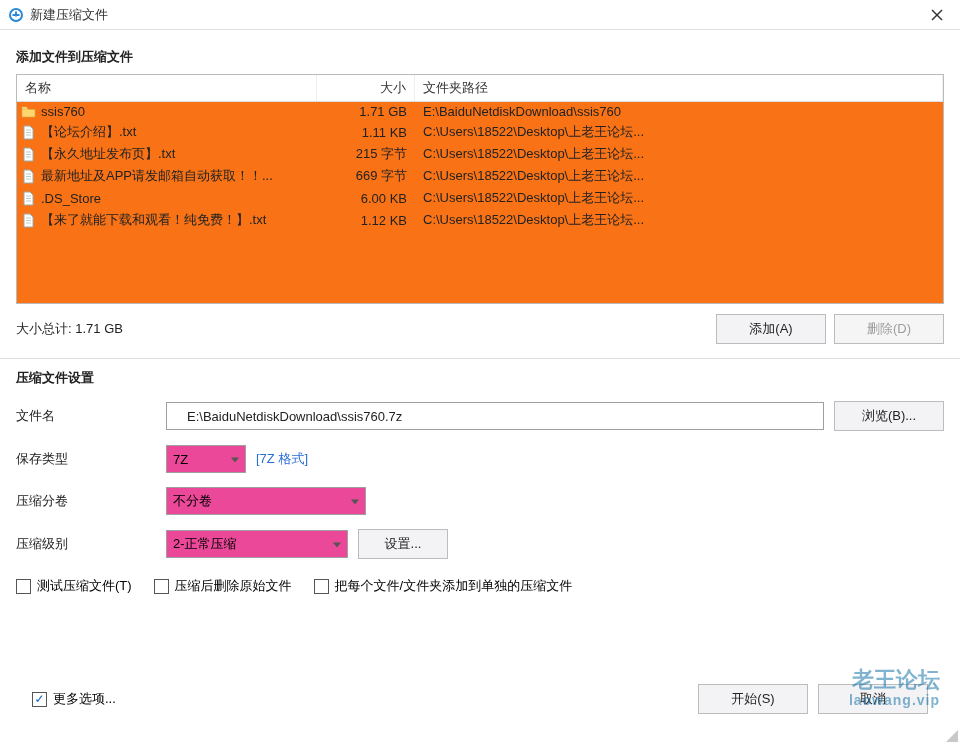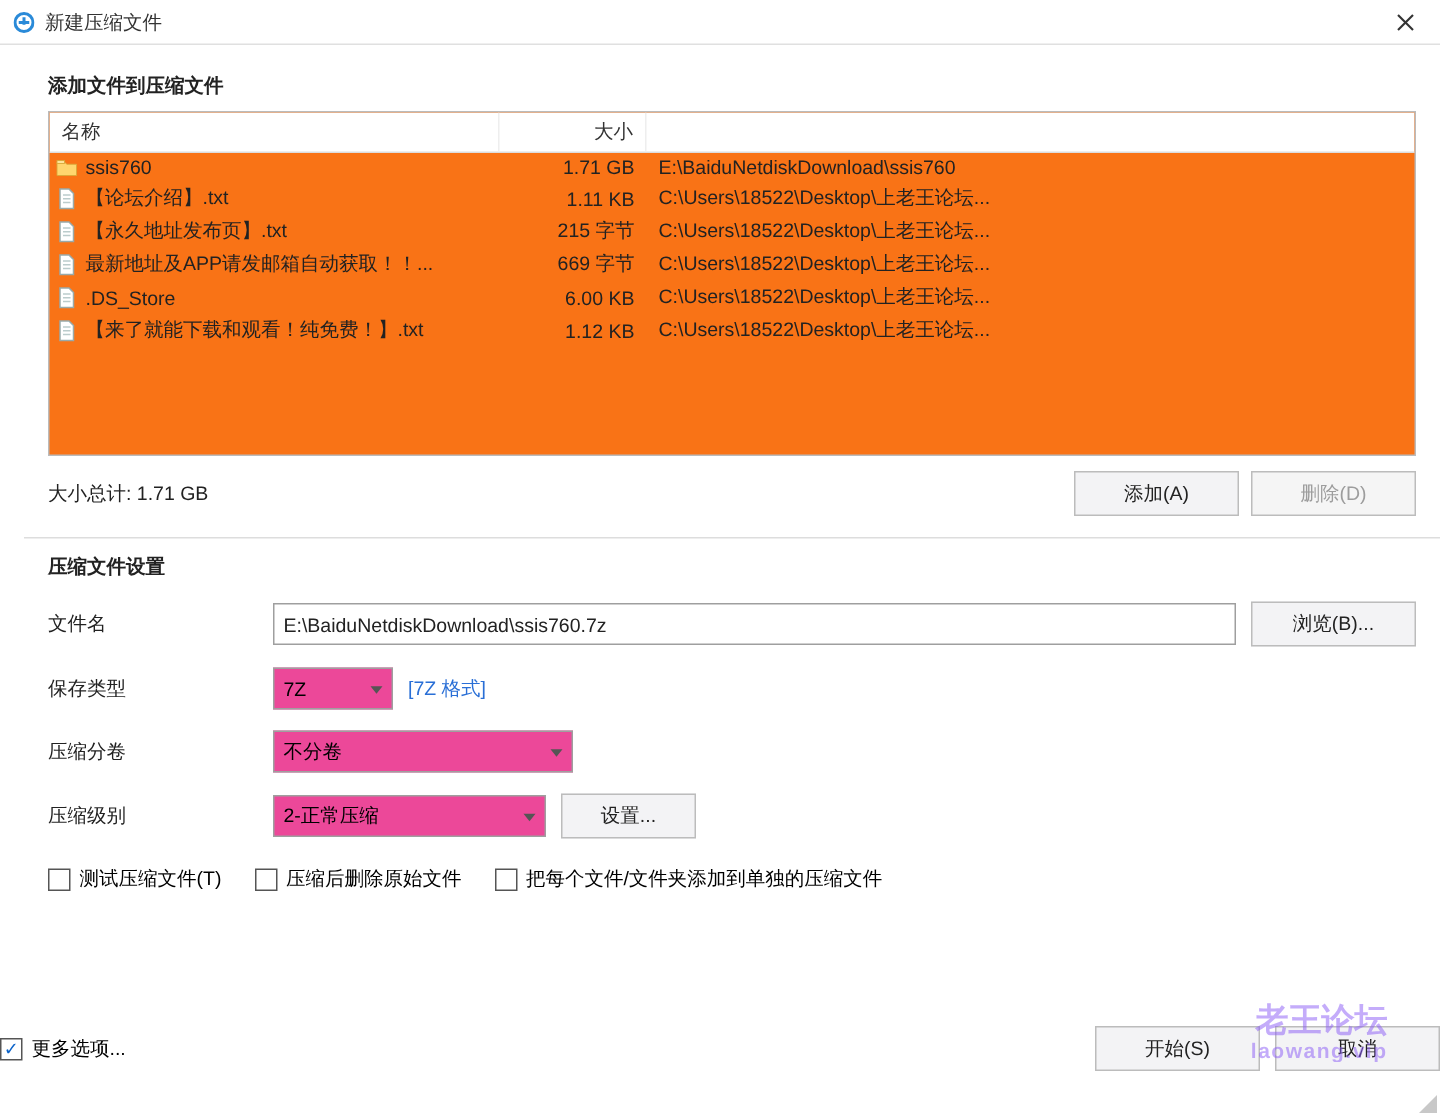--- a/index.html
+++ b/index.html
@@ -1,21 +1,21 @@
 <!DOCTYPE html>
 <html><head>
 <meta charset="utf-8">
 <style>
 * { box-sizing: border-box; margin: 0; padding: 0; font-family: "Microsoft YaHei", "Segoe UI", sans-serif; font-size: 13px; }
 body { background: #fff; width: 960px; height: 744px; overflow: hidden; position: relative; }
 .titlebar { height: 30px; display: flex; align-items: center; padding: 0 8px; border-bottom: 1px solid #e0e0e0; }
 .titlebar-icon { width: 16px; height: 16px; display: flex; align-items: center; justify-content: center; margin-right: 6px; }
 .titlebar-title { flex: 1; color: #333; }
 .titlebar-close { width: 30px; height: 30px; display: flex; align-items: center; justify-content: center; cursor: pointer; }
-.content { padding: 12px 16px; margin-left: 16px; }
+.content { padding: 12px 16px; }
 .section-title { font-weight: bold; color: #222; margin-bottom: 8px; margin-top: 6px; }
 
 .filelist { border: 1px solid #bbb; height: 230px; background: #f97316; overflow: auto; }
 .filelist-header { display: flex; border-bottom: 1px solid #ddd; background: #fff; }
 .fh-col { padding: 4px 8px; border-right: 1px solid #eee; color: #333; }
 .fh-name { width: 300px; }
 .fh-size { width: 98px; text-align: right; }
 .fh-path { flex: 1; }
 .filelist-row { display: flex; align-items: center; padding: 2px 0; }
 .fr-icon { width: 22px; display: flex; justify-content: center; }
@@ -26,35 +26,35 @@
 .toolbar-row { display: flex; align-items: center; margin-top: 10px; gap: 8px; }
 .total-size { flex: 1; color: #222; }
 .btn { min-width: 100px; height: 30px; background: #f3f3f5; border: 1px solid #bcbcbc; color: #222; display: flex; align-items: center; justify-content: center; cursor: pointer; }
 .btn.disabled { color: #9d9d9d; cursor: default; background: #f5f5f5; }
 .btn.wide { min-width: 110px; text-align: center; }
 
 .divider { border: none; border-top: 1px solid #ddd; margin: 14px -16px 10px -16px; }
 
 .form-row { display: flex; align-items: center; margin-top: 14px; gap: 10px; }
 .form-label { width: 140px; color: #222; }
-.text-input { height: 28px; border: 1px solid #9f9f9f; padding: 0 6px; background: #fff; color: #222; }
+.text-input { height: 28px; border: 1px solid #9f9f9f; padding: 0 20px; background: #fff; color: #222; }
 .text-input.focused { border: 1px solid #2a6fd6; box-shadow: 0 0 0 1px #6aa3f0 inset; }
 .filename-input { flex: 1; }
 .select { height: 28px; border: 1px solid #9f9f9f; background: #ec4899; padding: 0 22px 0 6px; position: relative; display: flex; align-items: center; cursor: pointer; }
 .select::after { content: ""; position: absolute; right: 6px; top: 50%; transform: translateY(-30%); border-left: 4px solid transparent; border-right: 4px solid transparent; border-top: 5px solid #555; }
 .link { color: #2a6fd6; cursor: pointer; }
 .checkbox { width: 15px; height: 15px; border: 1px solid #555; background: #fff; display: inline-flex; align-items: center; justify-content: center; margin-right: 6px; cursor: pointer; flex-shrink: 0; }
 .checkbox.checked::after { content: "✓"; color: #0a62c9; font-size: 12px; line-height: 1; }
 .checkbox-wrap { display: flex; align-items: center; cursor: pointer; }
 .placeholder-text { color: #aaa; }
 
-.bottom-bar { display: flex; align-items: center; padding: 10px 0; position: absolute; bottom: 20px; left: 0; right: 0; gap: 10px; }
+.bottom-bar { display: flex; align-items: center; padding: 10px 32px; position: absolute; bottom: 20px; left: 0; right: 0; gap: 10px; }
 .bottom-left { flex: 1; display: flex; align-items: center; }
 
-.watermark { position: absolute; right: 35px; bottom: 36px; color: #8b5cf6; font-weight: bold; text-align: right; opacity: 0.5; pointer-events: none; line-height: 1.1; }
+.watermark { position: absolute; right: 20px; bottom: 36px; color: #0369a1; font-weight: bold; text-align: right; opacity: 0.5; pointer-events: none; line-height: 1.1; }
 .watermark .wl1 { font-size: 22px; }
 .watermark .wl2 { font-size: 14px; letter-spacing: 1px; text-align: right; }
 
 .resize-grip { position: absolute; right: 2px; bottom: 2px; width: 12px; height: 12px; }
 .resize-grip::before { content: ""; position: absolute; right: 0; bottom: 0; width: 0; height: 0; border-style: solid; border-width: 0 0 12px 12px; border-color: transparent transparent #c8c8c8 transparent; }
 
 svg { display: block; }
 </style>
 </head>
 <body>
@@ -77,20 +77,21 @@
 </div>
 
 <div class="content">
 
   <div class="section-title">添加文件到压缩文件</div>
 
   <div class="filelist">
     <div class="filelist-header">
       <div class="fh-col fh-name">名称</div>
       <div class="fh-col fh-size">大小</div>
+      <div class="fh-col fh-path">文件夹路径</div>
     </div>
     <div id="filelist-body">
         <div class="filelist-row">
           <span class="fr-icon">
             <svg width="15" height="13" viewBox="0 0 15 13">
               <path d="M1 3 h5 l1.5 1.5 H14 V12 H1 Z" fill="#ffd66e" stroke="#d8a93a" stroke-width="0.6"></path>
               <rect x="1" y="2" width="5" height="2" fill="#ffe499" stroke="#d8a93a" stroke-width="0.6"></rect>
             </svg>
           </span>
           <span class="fr-name">ssis760</span>

